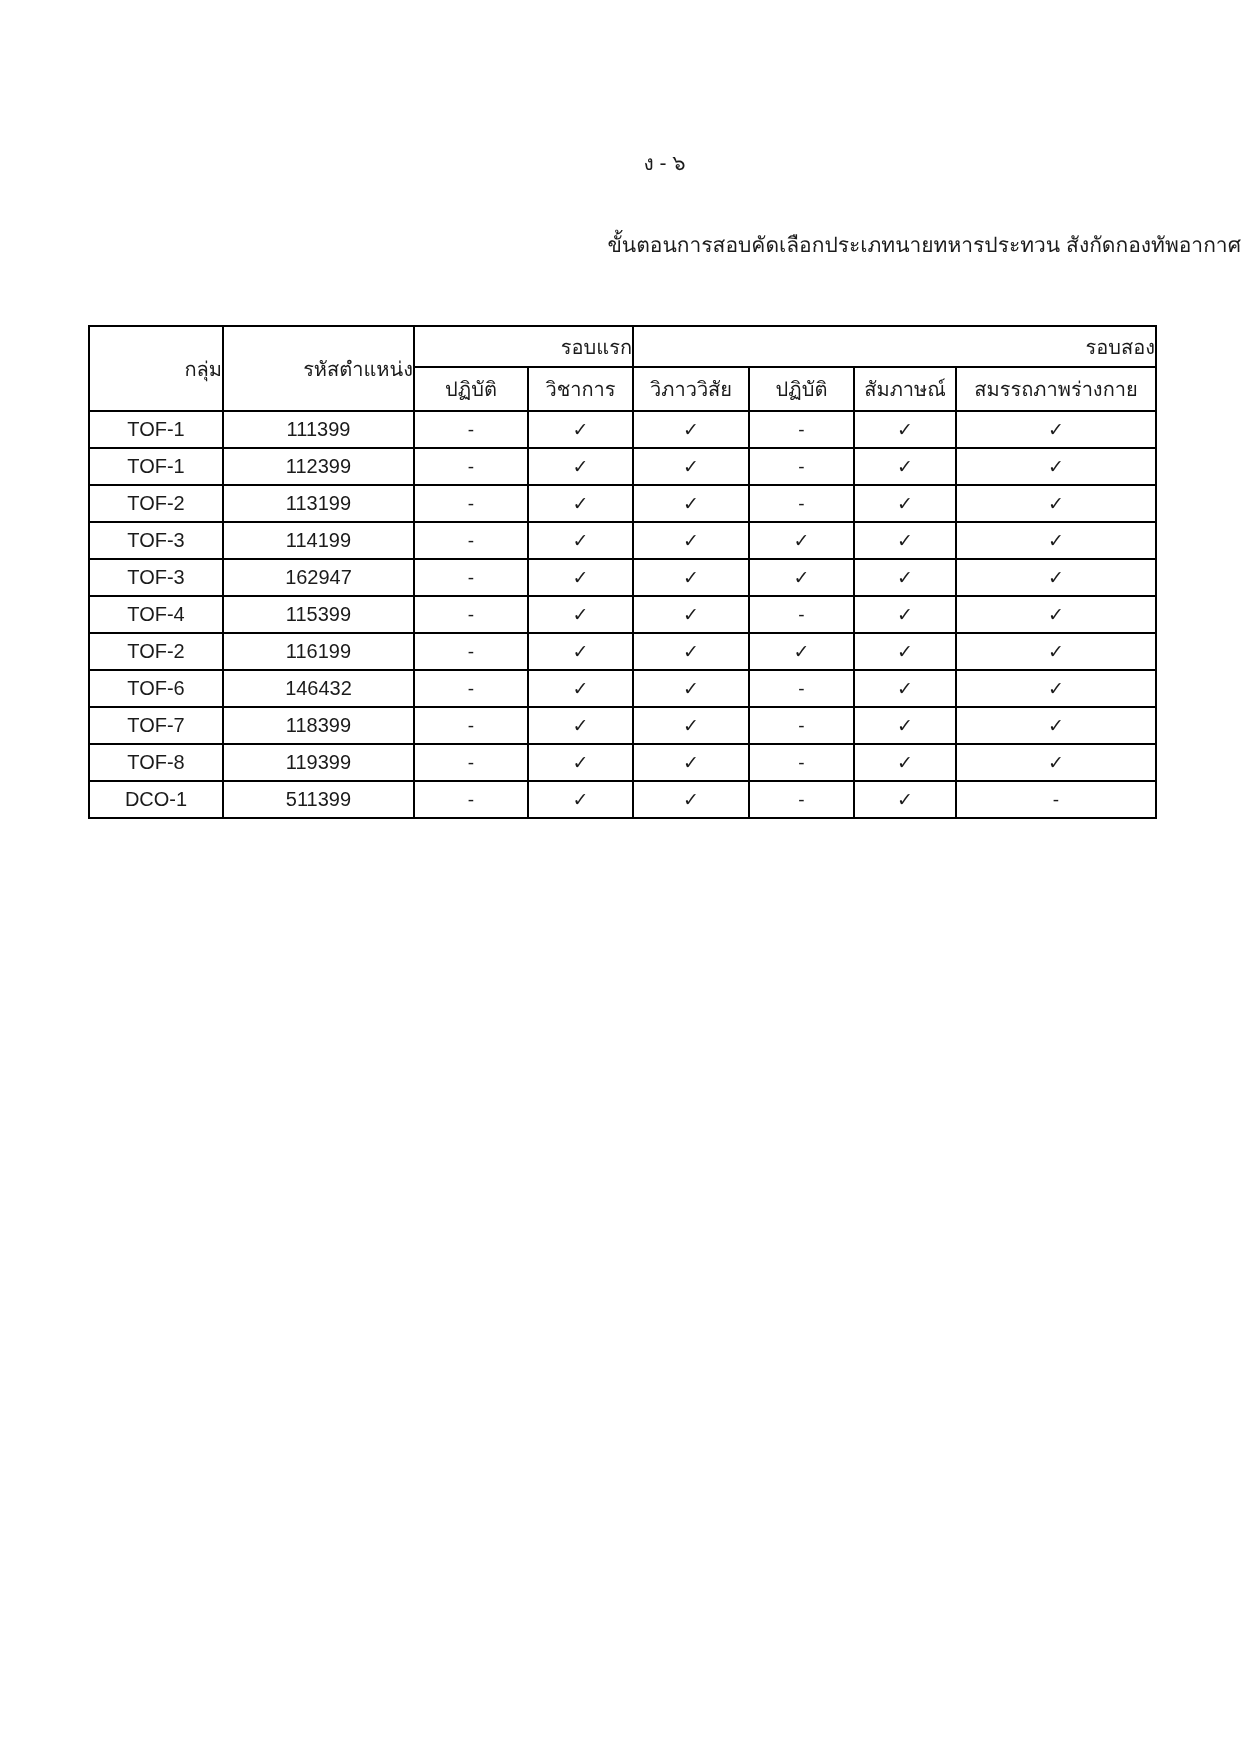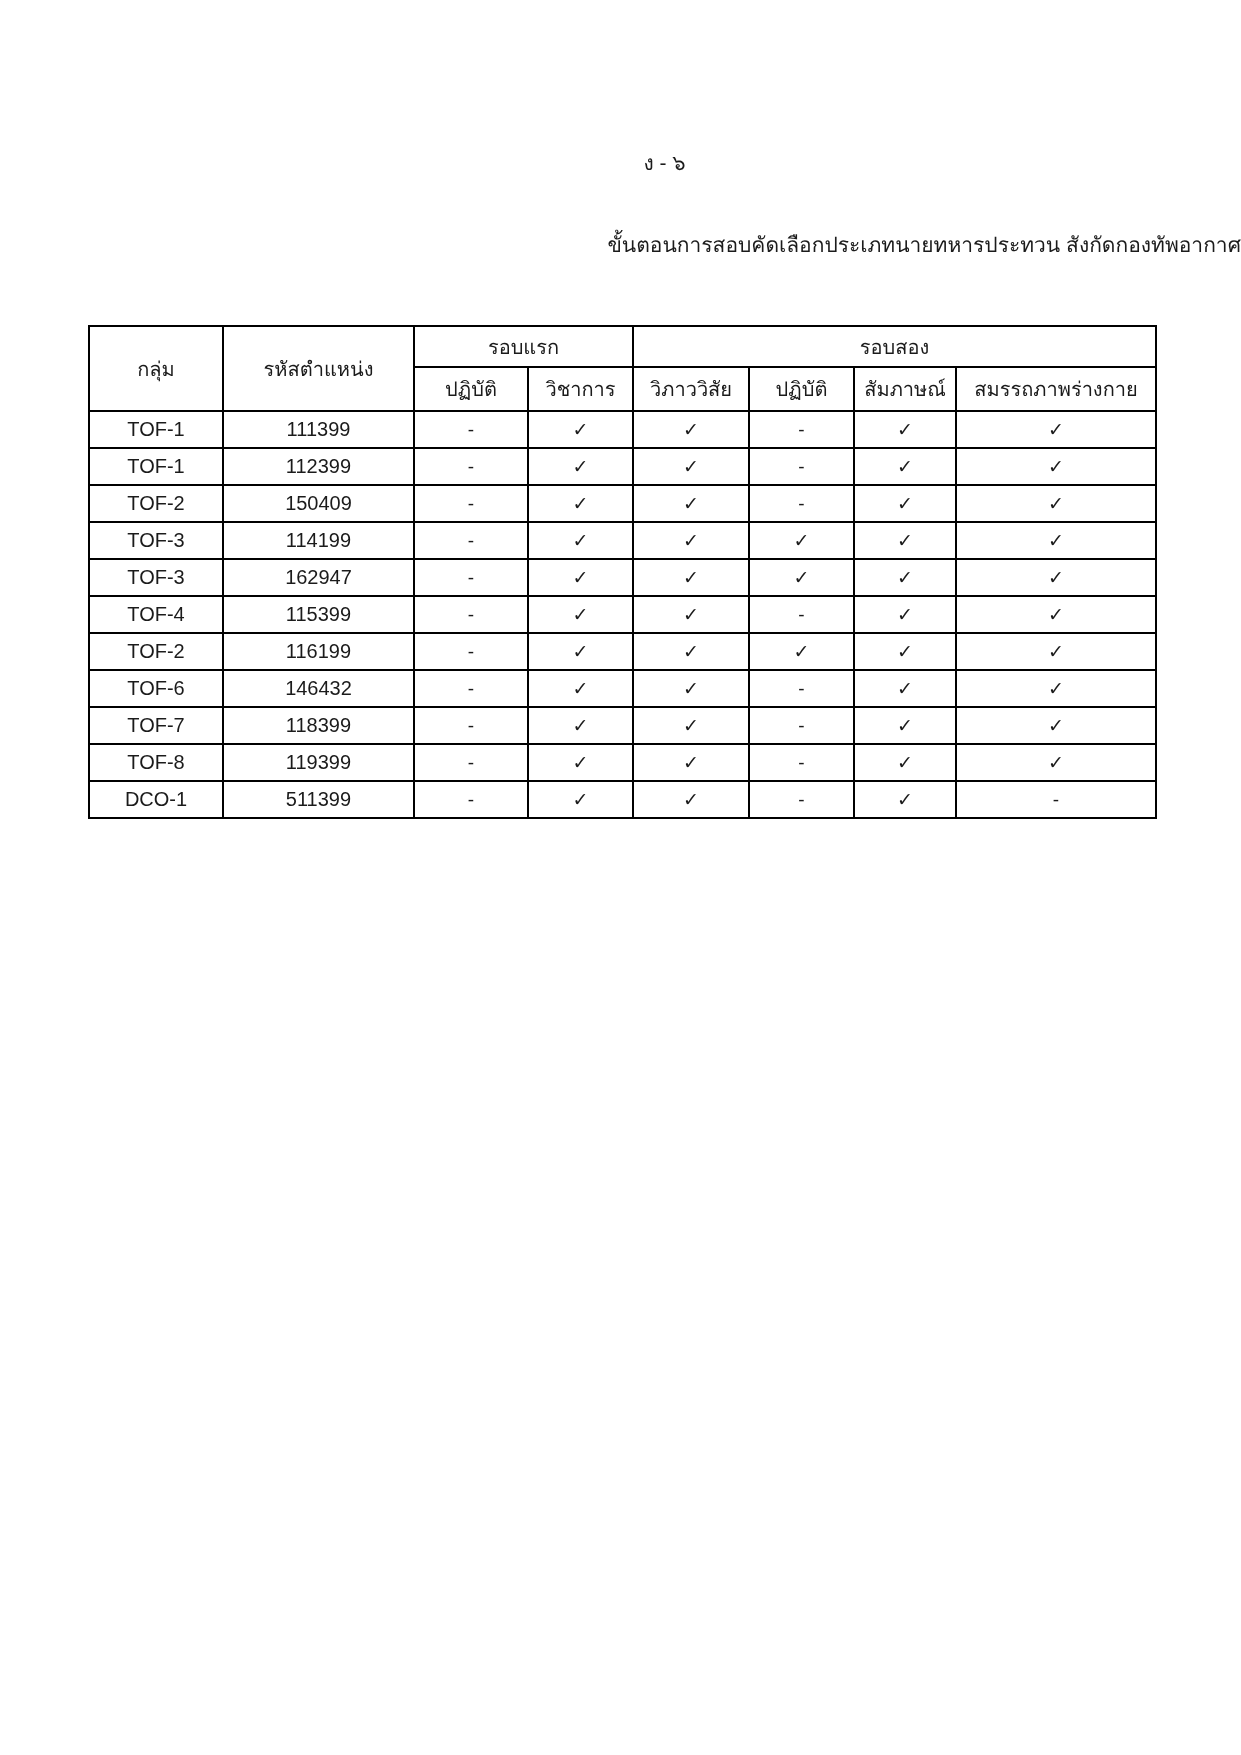--- a/index.html
+++ b/index.html
@@ -43,21 +43,21 @@
   table.selection-table th,
   table.selection-table td {
     border: 2px solid #000000;
     text-align: center;
     vertical-align: middle;
     font-weight: normal;
     padding: 0;
     overflow: hidden;
     white-space: nowrap;
   }
-  tr.hdr-top th { height: 39px; }
+  tr.hdr-top th { height: 39px; text-align: right; }
   tr.hdr-sub th { height: 42px; }
   tr.datarow td { height: 35px; }
   td.mark { font-size: 19px; }
 </style>
 </head>
 <body>
 
 <div class="page-label">ง - ๖</div>
 
 <div class="doc-title">ขั้นตอนการสอบคัดเลือกประเภทนายทหารประทวน สังกัดกองทัพอากาศ</div>
@@ -105,21 +105,21 @@
       <td>112399</td>
       <td class="mark">-</td>
       <td class="mark">✓</td>
       <td class="mark">✓</td>
       <td class="mark">-</td>
       <td class="mark">✓</td>
       <td class="mark">✓</td>
     </tr>
     <tr class="datarow">
       <td>TOF-2</td>
-      <td>150409</td>
+      <td>113199</td>
       <td class="mark">-</td>
       <td class="mark">✓</td>
       <td class="mark">✓</td>
       <td class="mark">-</td>
       <td class="mark">✓</td>
       <td class="mark">✓</td>
     </tr>
     <tr class="datarow">
       <td>TOF-3</td>
       <td>114199</td>

